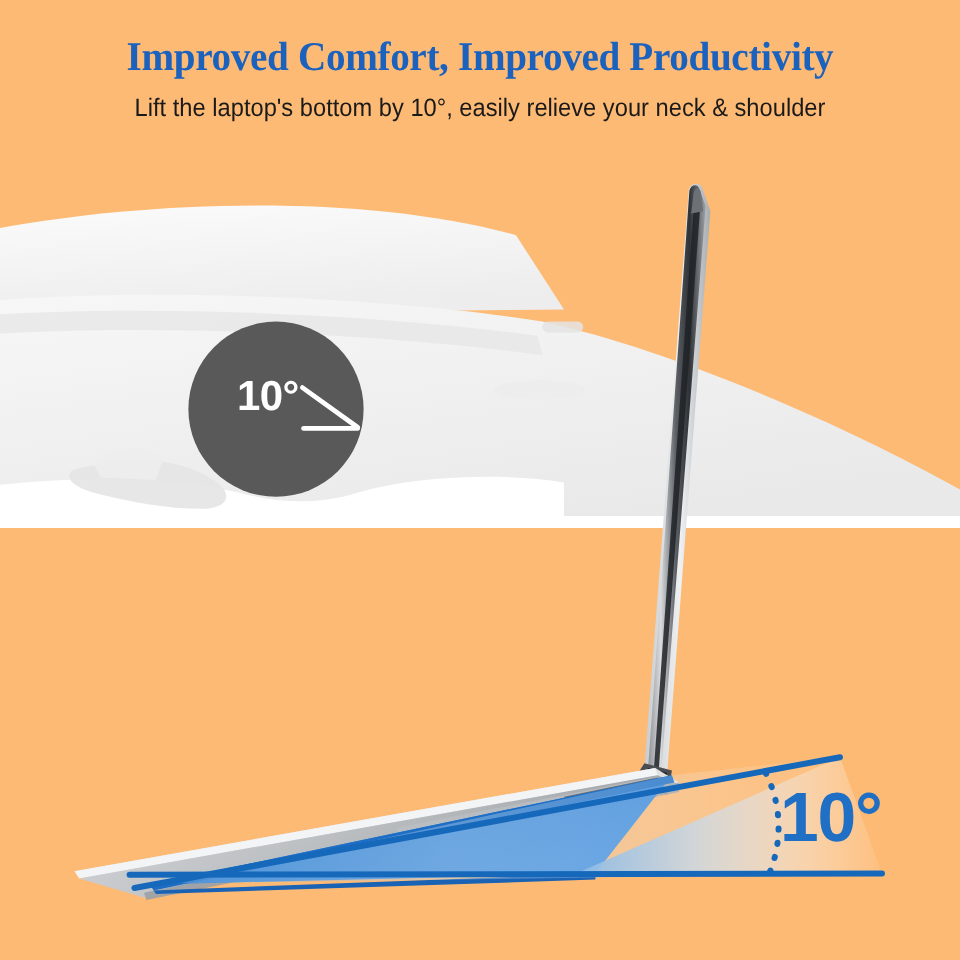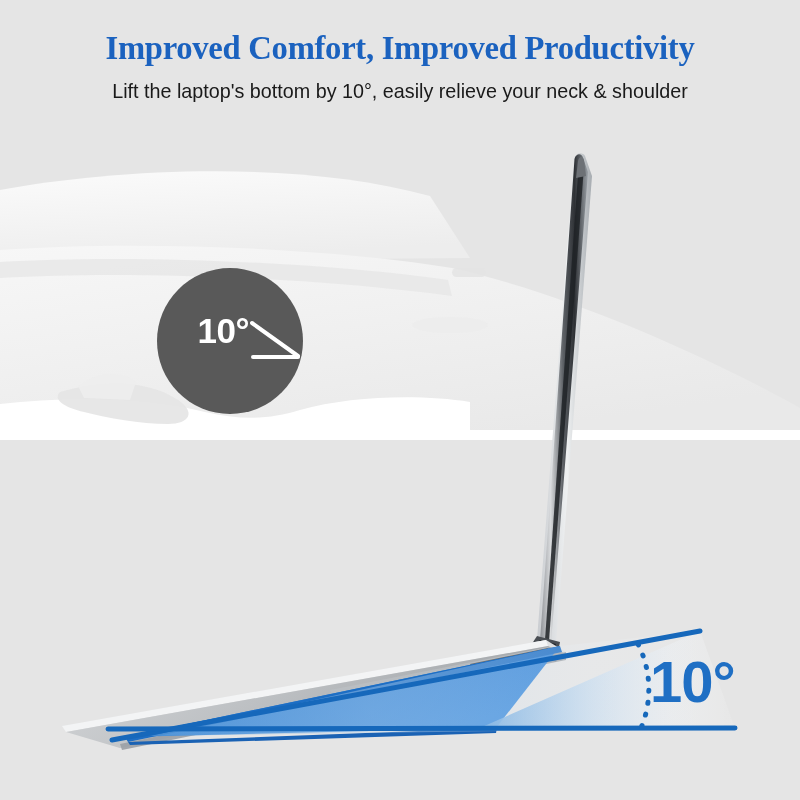--- a/index.html
+++ b/index.html
@@ -7,21 +7,21 @@
     padding: 0;
     background: #ffffff;
   }
   body {
     font-family: "Liberation Sans", sans-serif;
   }
   #stage {
     position: relative;
     width: 800px;
     height: 800px;
-    background: #e5e5e5;
+    background: #fdba74;
     overflow: hidden;
   }
 
   
   .headline {
     position: absolute;
     left: 0;
     top: 28px;
     width: 800px;
     text-align: center;

